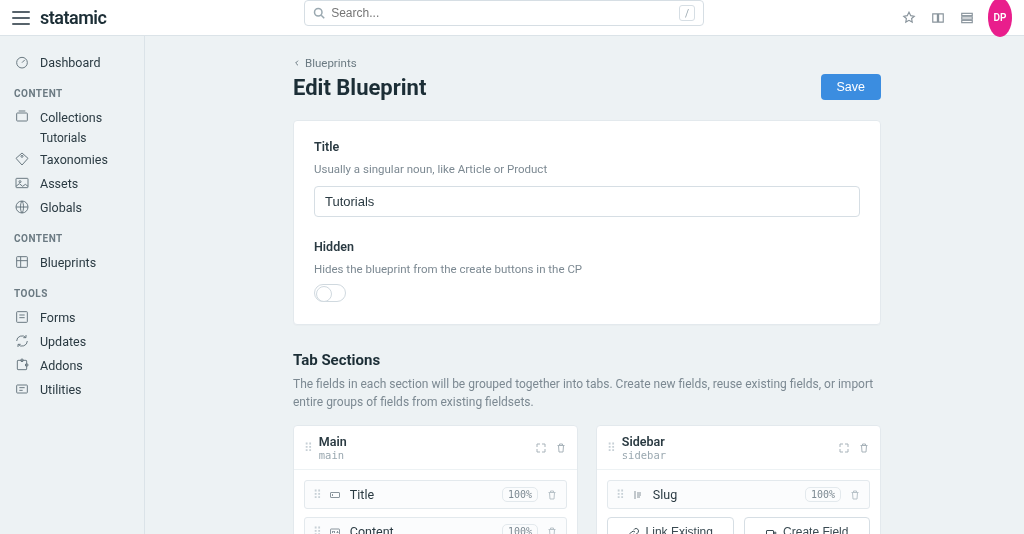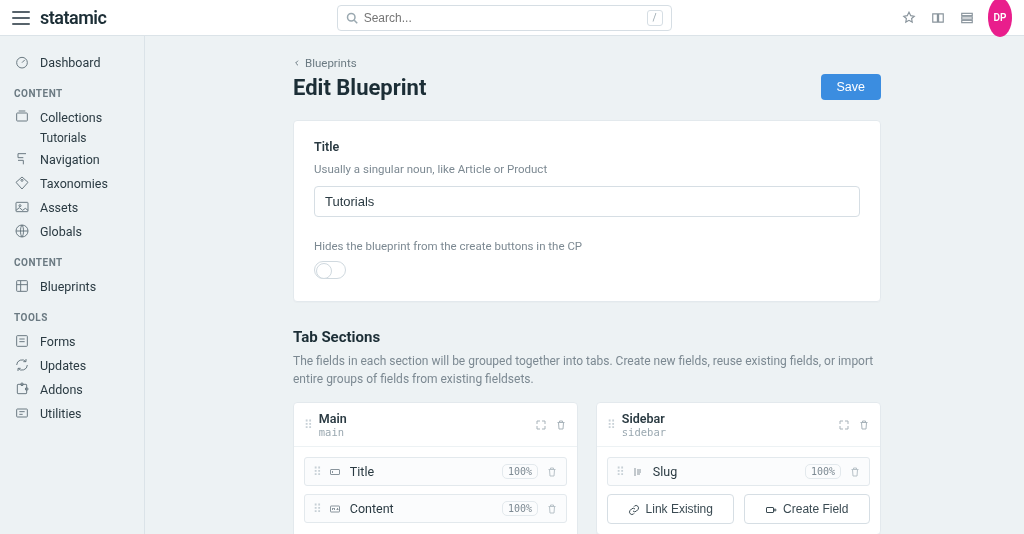--- a/index.html
+++ b/index.html
@@ -11,32 +11,31 @@
     width: 1024px;
     height: 534px;
     overflow: hidden;
   }
   
   .topbar {
     height: 36px;
     background: #ffffff;
     border-bottom: 1px solid #dbe3e8;
     display: flex;
-    align-items: center;
-    padding: 8px 12px;
+    padding: 0 12px;
   }
   .topbar-left { display:flex; align-items:center; gap:10px; }
   .hamburger {
     width: 18px; height: 14px; display:flex; flex-direction:column; justify-content:space-between;
   }
   .hamburger span { height:2px; background:#57636b; border-radius:1px; }
   .brand { font-size:18px; font-weight:600; letter-spacing:-0.5px; color:#1c2e36; }
   .search-wrap { flex:1; display:flex; justify-content:center; }
   .search {
-    width: 335px; height:26px; background:#ffffff; border:1px solid #d6dee4;
+    width: 400px; height:26px; background:#ffffff; border:1px solid #d6dee4;
     border-radius:4px; display:flex; align-items:center; padding:0 8px; color:#9aa8b0;
     gap:6px;
   }
   .search .mag { width:12px; height:12px; }
   .search input {
     flex:1; border:none; outline:none; font-size:12px; color:#6b7a82; background:transparent;
   }
   .search .slash {
     border:1px solid #d6dee4; border-radius:3px; width:16px; height:16px; font-size:10px;
     display:flex; align-items:center; justify-content:center; color:#9aa8b0;
@@ -189,28 +188,20 @@
             <rect x="4" y="6" width="16" height="12" rx="1"></rect>
             <path d="M7 3h10"></path>
           </svg>
         </span>
       <span>Collections</span>
     </div>
     <div class="nav-sub">Tutorials</div>
     <div class="nav-item">
       <span class="icon">
           <svg width="16" height="16" viewBox="0 0 24 24" fill="none" stroke="currentColor" stroke-width="1.5">
-            <path d="M6 4h12M6 4v6h8M6 14h8v6"></path>
-          </svg>
-        </span>
-      <span>Navigation</span>
-    </div>
-    <div class="nav-item">
-      <span class="icon">
-          <svg width="16" height="16" viewBox="0 0 24 24" fill="none" stroke="currentColor" stroke-width="1.5">
             <path d="M3 11l9-8 9 8-9 10z"></path>
             <circle cx="12" cy="8" r="1.5"></circle>
           </svg>
         </span>
       <span>Taxonomies</span>
     </div>
     <div class="nav-item">
       <span class="icon">
           <svg width="16" height="16" viewBox="0 0 24 24" fill="none" stroke="currentColor" stroke-width="1.5">
             <rect x="3" y="5" width="18" height="14" rx="1"></rect>
@@ -294,20 +285,21 @@
         <button class="save-btn">Save</button>
       </div>
 
       <div class="card">
         <div class="field-block">
           <div class="field-label">Title</div>
           <div class="field-help">Usually a singular noun, like Article or Product</div>
           <input class="text-input" value="Tutorials" style="">
         </div>
         <div class="field-block">
+          <div class="field-label">Hidden</div>
           <div class="field-help">Hides the blueprint from the create buttons in the CP</div>
           <div class="toggle"></div>
         </div>
       </div>
 
       <div class="section-title">Tab Sections</div>
       <div class="section-help">The fields in each section will be grouped together into tabs. Create new fields, reuse existing fields, or import entire groups of fields from existing fieldsets.</div>
 
       <div class="tabs-row">
 

